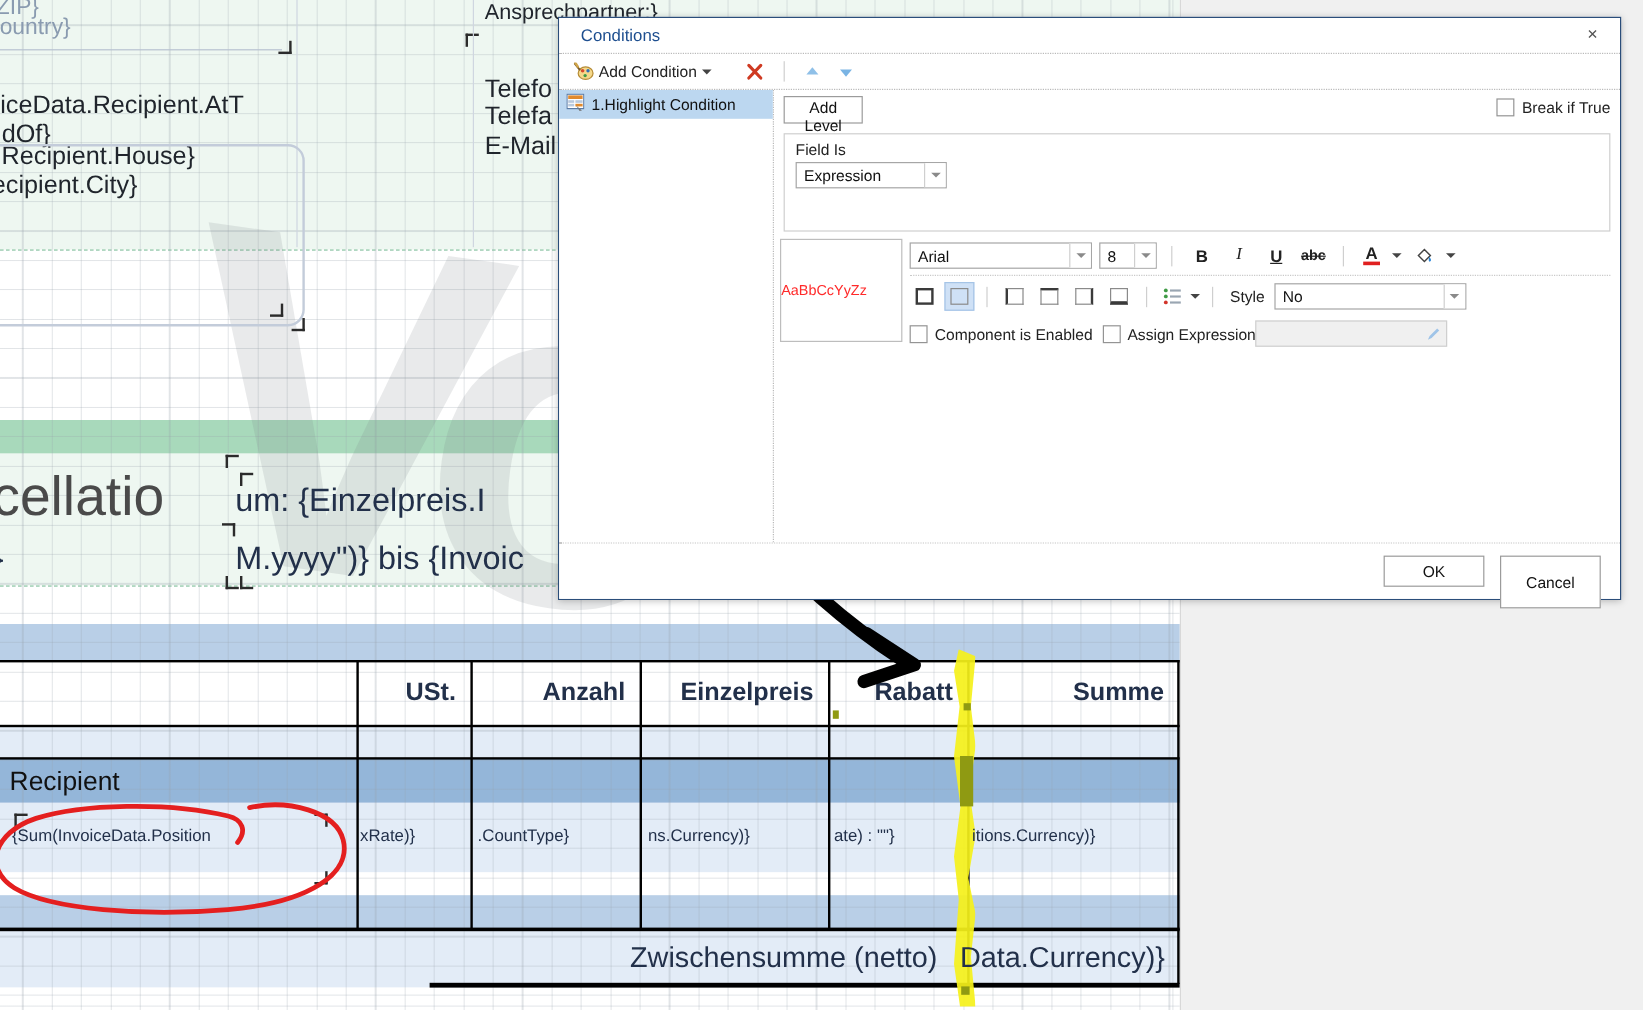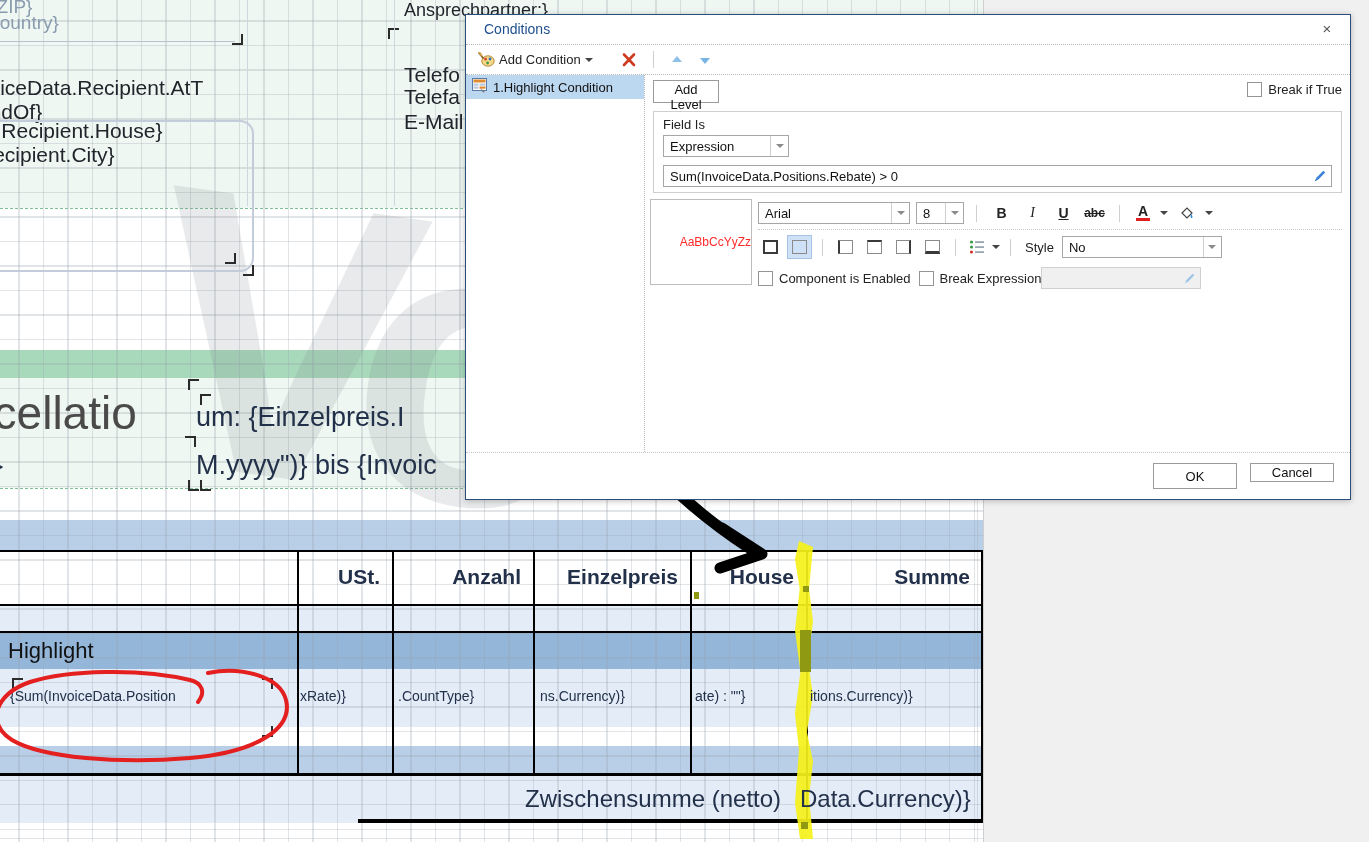--- a/index.html
+++ b/index.html
@@ -166,21 +166,21 @@
 
   .fmt-btn {
     width:23px;height:22px;display:inline-flex;align-items:center;justify-content:center;
     font-size:14px;color:#222;cursor:pointer;background:transparent;border:1px solid transparent;
   }
   .fmt-btn.sel { background:#cfe1f6; border:1px solid #a5c4e6; }
   .bd-box { width:15px;height:14px;box-sizing:border-box; }
 
   .preview-box {
     width:100px;height:84px;border:1px solid #bdbdbd;background:#fff;
-    display:flex;align-items:center;justify-content:flex-end;
+    display:flex;align-items:center;justify-content:flex-start;
   }
   .preview-txt { color:#ff2a2a; font-size:12px; font-family:"Liberation Sans", sans-serif; }
 
   .dlg-footer {
     flex:0 0 46px; height:46px; position:relative; background:#fff;
     border-top:1px dotted #c6c6c6;
   }
   .dotted-sep { border-top:1px dotted #c9c9c9; }
 </style>
 </head>
@@ -264,26 +264,26 @@
 
       <div class="yellow-hl" style="left:795px;top:541px;width:18px;height:298px;
                   clip-path: polygon(22% 0%, 100% 2%, 78% 16%, 100% 27%, 72% 40%, 100% 52%, 66% 64%, 100% 74%, 78% 86%, 100% 100%, 28% 100%, 0% 88%, 22% 70%, 0% 58%, 30% 44%, 0% 30%, 26% 16%, 0% 6%);"></div>
       <div class="olive-hl" style="left:800px;top:630px;width:11px;height:42px;"></div>
       <div class="olive-hl" style="left:803px;top:586px;width:6px;height:6px;"></div>
       <div class="olive-hl" style="left:801px;top:822px;width:7px;height:7px;"></div>
 
       <div class="col-head" style="left:310px;top:565px;width:70px;">USt.</div>
       <div class="col-head" style="left:405px;top:565px;width:116px;">Anzahl</div>
       <div class="col-head" style="left:545px;top:565px;width:133px;">Einzelpreis</div>
-      <div class="col-head" style="left:700px;top:565px;width:94px;">House</div>
+      <div class="col-head" style="left:700px;top:565px;width:94px;">Rabatt</div>
       <div class="col-head" style="left:818px;top:565px;width:152px;">Summe</div>
 
       <div class="olive-hl" style="left:694px;top:592px;width:5px;height:7px;"></div>
 
-      <div class="rep-text" style="left:8px;top:638px;font-size:22px;color:#111;">Highlight</div>
+      <div class="rep-text" style="left:8px;top:638px;font-size:22px;color:#111;">Recipient</div>
 
       <div class="cell-txt" style="left:10px;top:688px;">{Sum(InvoiceData.Position</div>
       <div class="cell-txt" style="left:300px;top:688px;">xRate)}</div>
       <div class="cell-txt" style="left:398px;top:688px;">.CountType}</div>
       <div class="cell-txt" style="left:540px;top:688px;">ns.Currency)}</div>
       <div class="cell-txt" style="left:695px;top:688px;">ate) : ""}</div>
       <div class="cell-txt" style="left:810px;top:688px;">itions.Currency)}</div>
 
       <div class="sel-corner tl" style="left:12px;top:678px;"></div>
       <div class="sel-corner tr" style="left:262px;top:678px;"></div>
@@ -381,29 +381,20 @@
         <div class="group-box" style="position:absolute;left:8px;top:36px;right:8px;height:80px;">
           <div class="lbl" style="position:absolute;left:9px;top:5px;">Field Is</div>
 
           <div class="combo" style="position:absolute;left:9px;top:23px;width:126px;">
             <span class="val">Expression</span>
             <span class="arrow">
                 <i></i>
               </span>
           </div>
 
-          <div class="textbox" style="position:absolute;left:9px;top:53px;right:9px;">
-            <span class="tv">Sum(InvoiceData.Positions.Rebate) &gt; 0</span>
-            <span class="pencil">
-              <svg width="14" height="14" viewBox="0 0 14 14">
-                <path d="M2,12 L3.6,8.6 L10.4,1.8 L12.2,3.6 L5.4,10.4 Z" fill="#3b82d8"></path>
-                <path d="M2,12 L3.6,11.4 L2.6,10.4 Z" fill="#2a5e9e"></path>
-              </svg>
-            </span>
-          </div>
         </div>
 
         <div class="preview-box" style="position:absolute;left:5px;top:124px;">
           <span class="preview-txt">AaBbCcYyZz</span>
         </div>
 
         <div style="position:absolute;left:113px;top:124px;right:8px;height:28px;display:flex;align-items:center;gap:6px;">
           <div class="combo" style="width:152px;">
             <span class="val">Arial</span>
             <span class="arrow">
@@ -483,35 +474,35 @@
           </div>
         </div>
 
         <div style="position:absolute;left:113px;top:190px;right:8px;height:26px;display:flex;align-items:center;">
           <label style="display:flex;align-items:center;gap:6px;cursor:pointer;">
             <span class="chk"></span>
             <span class="lbl">Component is Enabled</span>
           </label>
           <label style="display:flex;align-items:center;gap:6px;cursor:pointer;margin-left:8px;">
             <span class="chk"></span>
-            <span class="lbl">Break Expression</span>
+            <span class="lbl">Assign Expression</span>
           </label>
           <div class="textbox" style="width:160px;background:#f0f0f0;border-color:#cfcfcf;">
             <span class="tv"></span>
             <span class="pencil">
               <svg width="13" height="13" viewBox="0 0 14 14">
                 <path d="M2,12 L3.6,8.6 L10.4,1.8 L12.2,3.6 L5.4,10.4 Z" fill="#9fc4e8"></path>
               </svg>
             </span>
           </div>
         </div>
 
       </div>
     </div>
 
     <div class="dlg-footer">
       <button class="btn" style="position:absolute;right:113px;top:10px;width:84px;height:26px;">OK</button>
-      <button class="btn" style="position:absolute;right:16px;top:10px;width:84px;height:19px;">Cancel</button>
+      <button class="btn" style="position:absolute;right:16px;top:10px;width:84px;height:44px;">Cancel</button>
     </div>
 
   </div>
 
 </div>
 
 </body></html>

